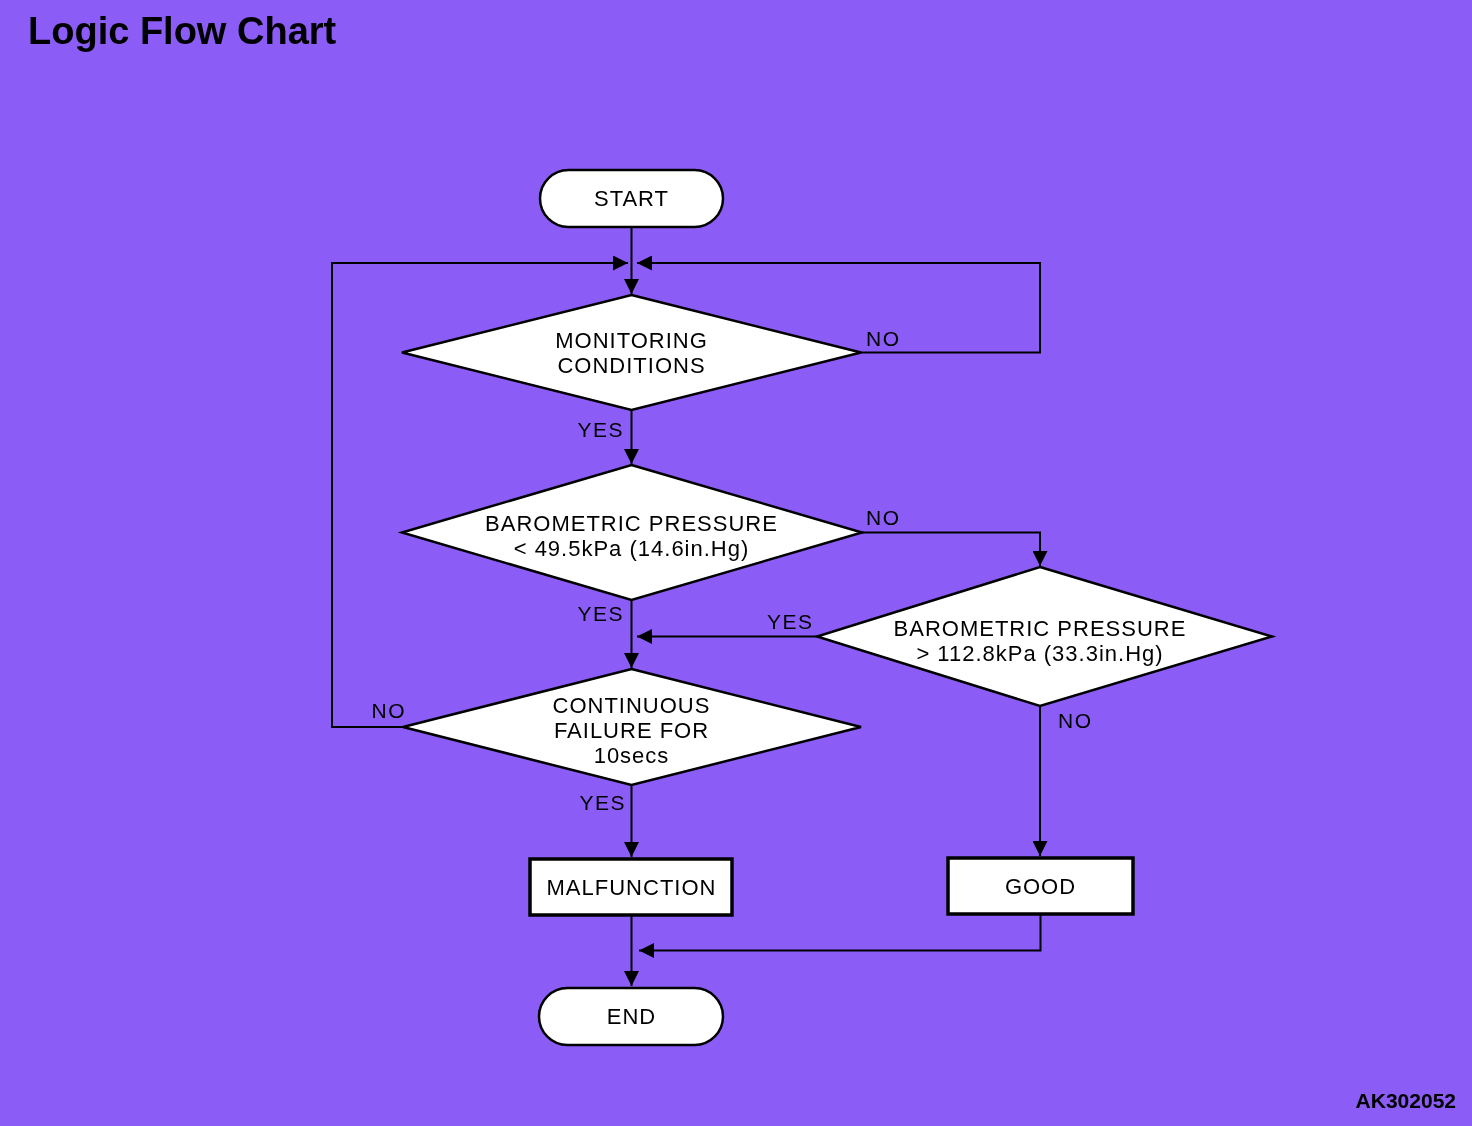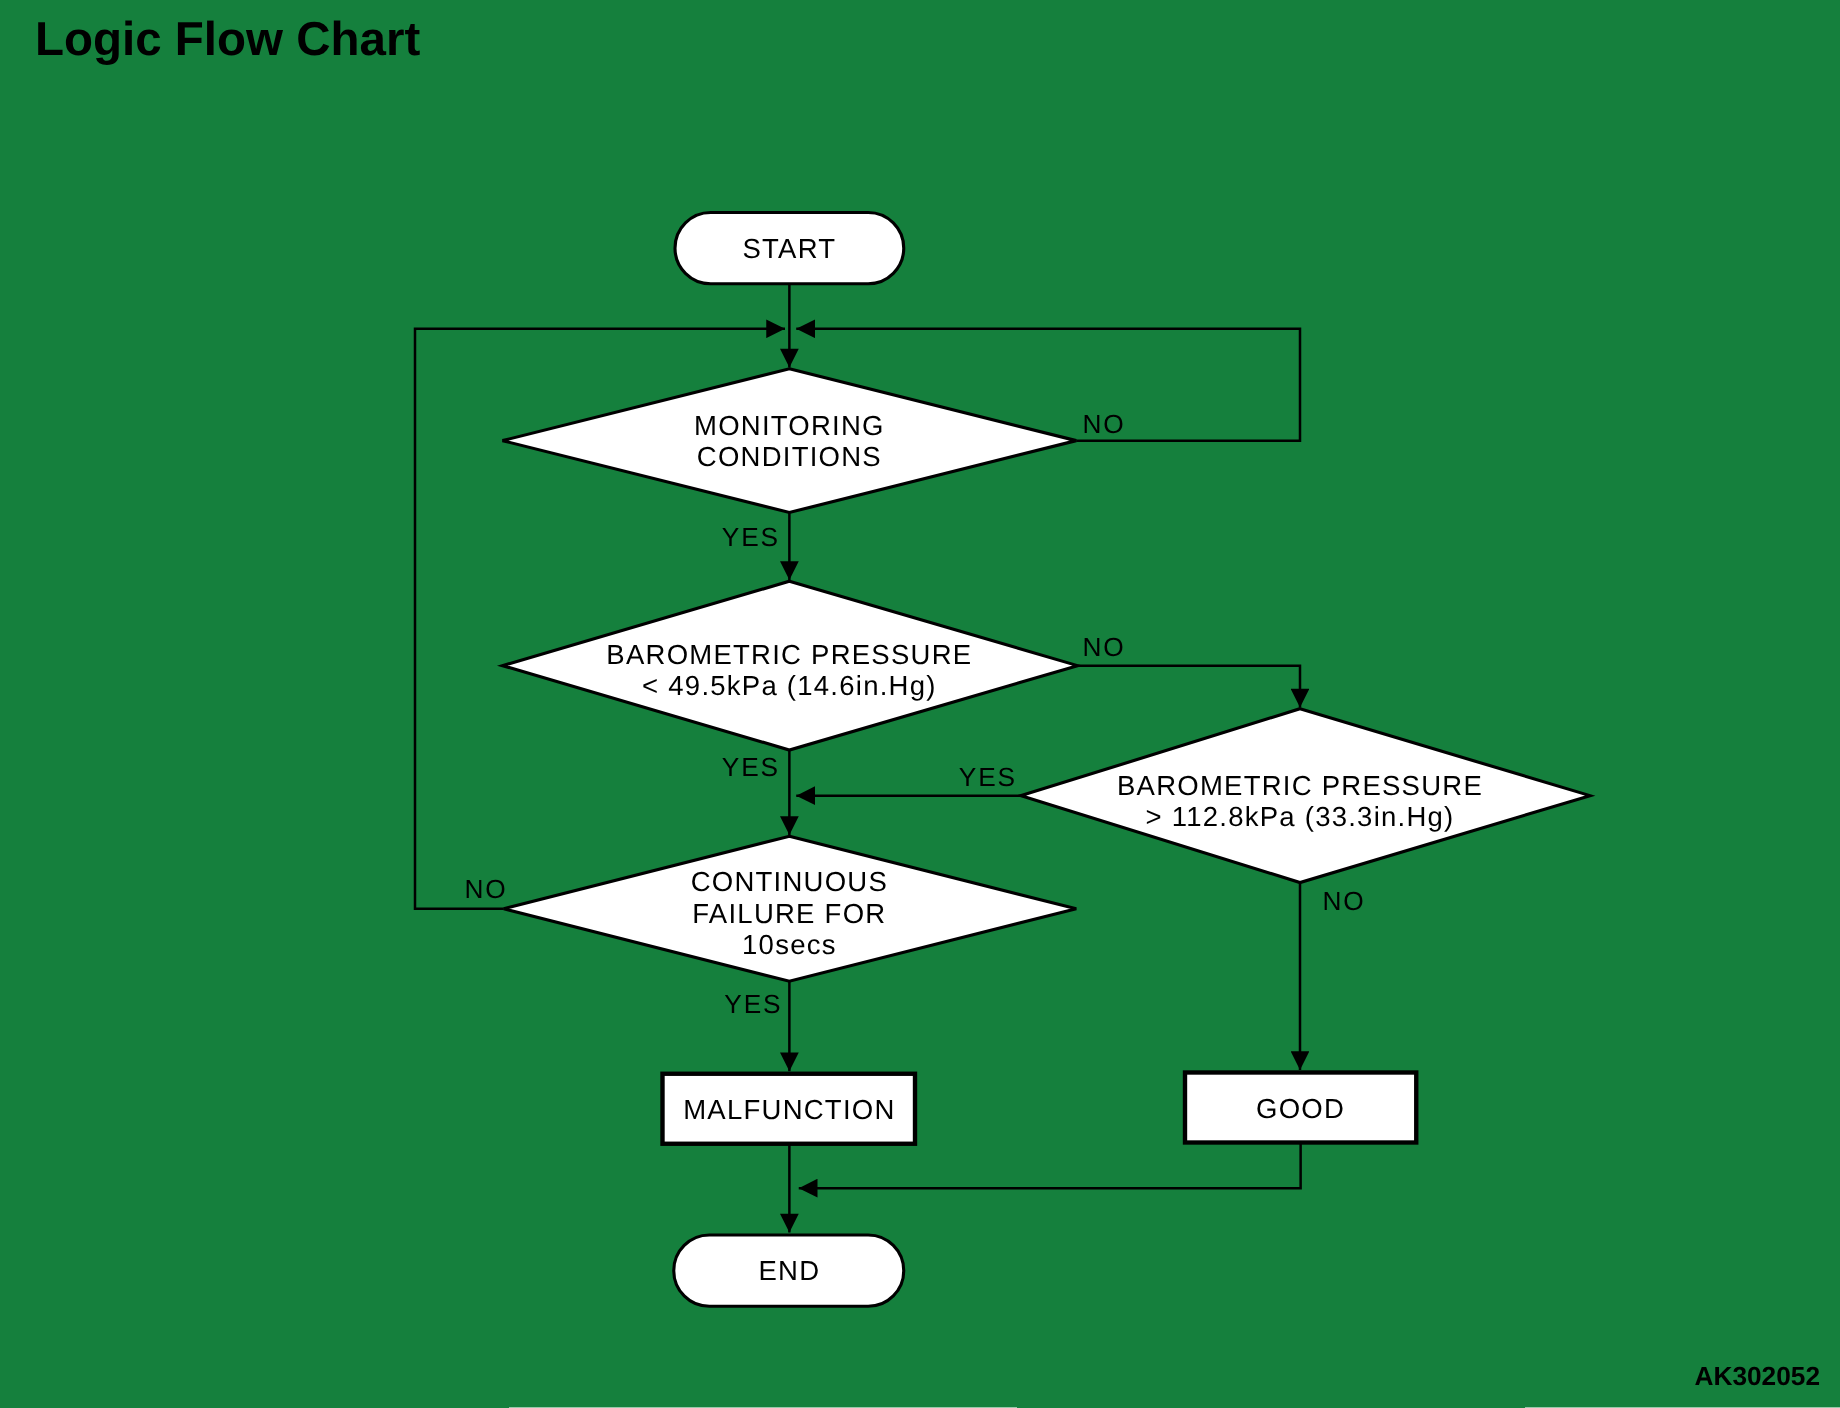--- a/index.html
+++ b/index.html
@@ -4,21 +4,21 @@
 <style>
   html, body {
     margin: 0;
     padding: 0;
     background: #ffffff;
   }
   .page {
     position: relative;
     width: 1472px;
     height: 1126px;
-    background: #15803d;
+    background: #8b5cf6;
     font-family: "Liberation Sans", sans-serif;
     overflow: hidden;
   }
   svg { display: block; }
   .title-text {
     font-family: "Liberation Sans", sans-serif;
     font-size: 38px;
     font-weight: bold;
     fill: #000000;
   }

